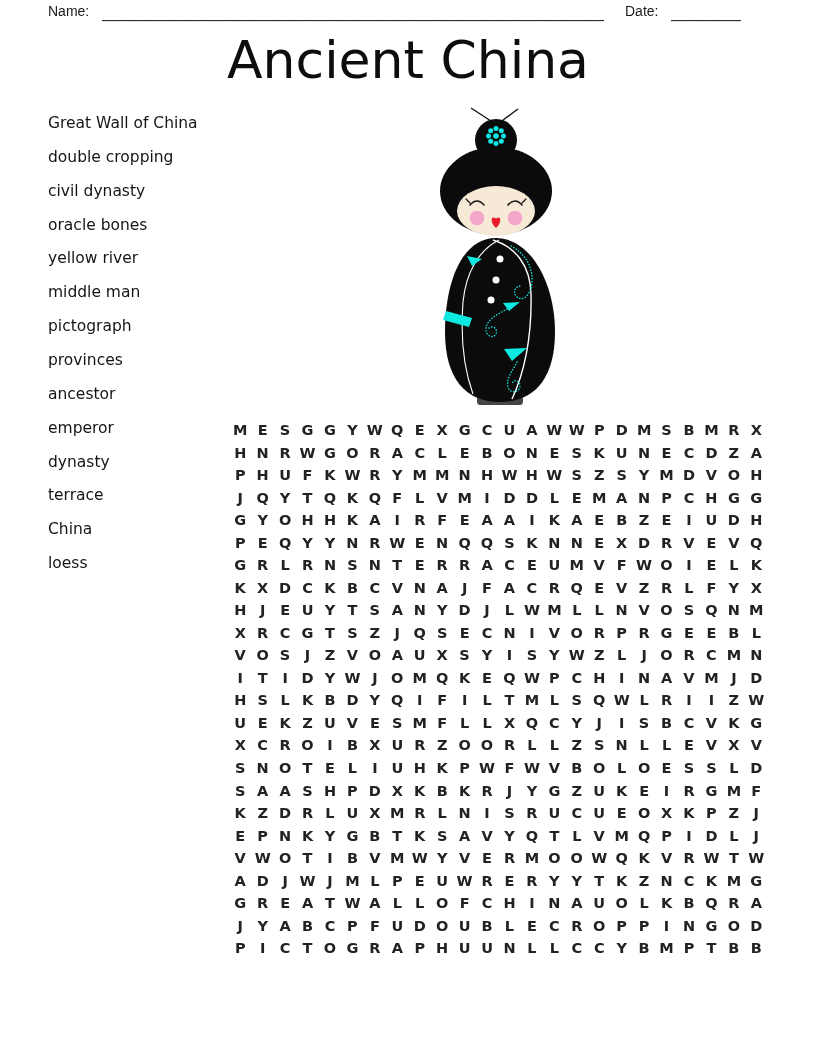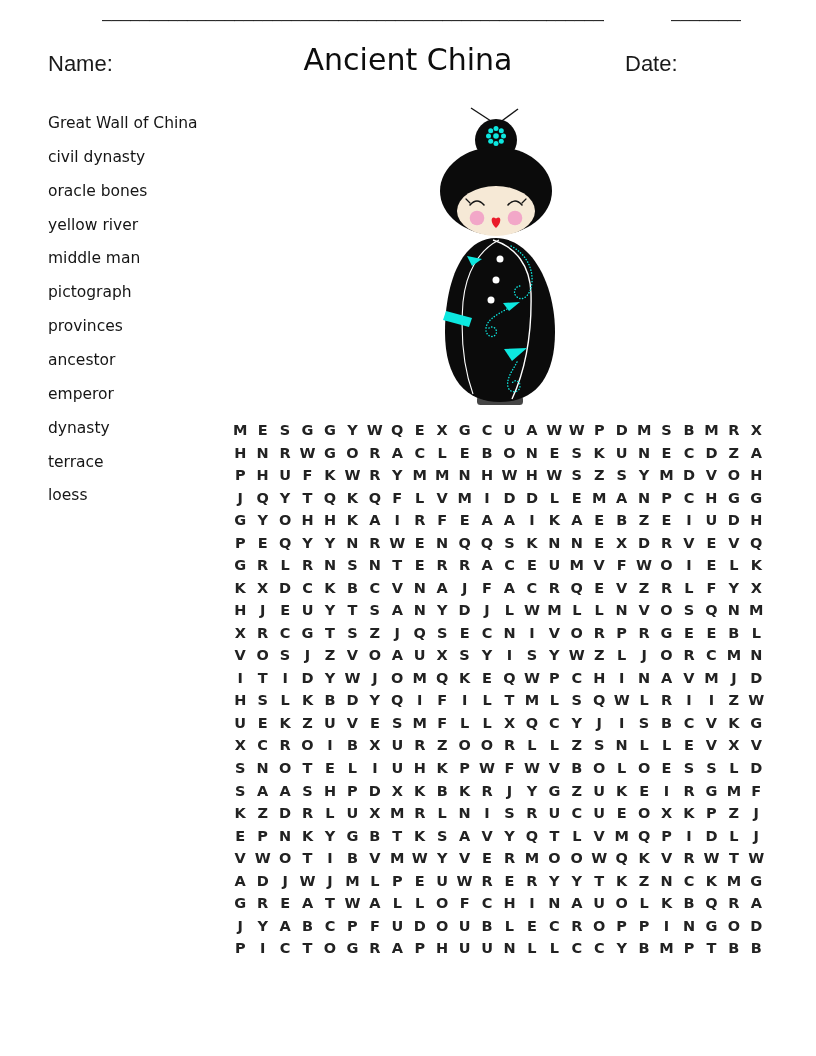--- a/index.html
+++ b/index.html
@@ -1,30 +1,30 @@
 <!DOCTYPE html>
 <html><head>
 <meta charset="utf-8">
 <style>
   html,body { margin:0; padding:0; background:#fff; }
   .page { position:relative; width:816px; height:1056px; background:#ffffff; overflow:hidden;
           font-family:"DejaVu Sans", sans-serif; }
 
   
-  .hdr-label { position:absolute; font-family:"Liberation Sans", sans-serif; font-size:22px; color:#1a1a1a; top:3px;margin-top:48px; }
+  .hdr-label { position:absolute; font-family:"Liberation Sans", sans-serif; font-size:14px; color:#1a1a1a; top:3px; }
   .hdr-line  { position:absolute; font-family:"Liberation Sans", sans-serif; font-size:17px; color:#1a1a1a; top:3px;
                display:inline-block; overflow:hidden; white-space:nowrap; height:24px; }
   #name-label { left:48px; }
   #name-line  { left:102px; width:502px; }
   #date-label { left:625px; }
   #date-line  { left:671px; width:70px; }
 
   
   .title { position:absolute; left:0; right:0; top:34px; margin:0; text-align:center;
-           font-size:30px; font-weight:400; color:#0d0d0d; line-height:52px; letter-spacing:0; }
+           font-size:52px; font-weight:400; color:#0d0d0d; line-height:52px; letter-spacing:0; }
 
   
   .words { position:absolute; left:48px; top:106px; color:#151515; font-size:15.5px; }
   .word  { height:33.87px; display:flex; align-items:center; white-space:nowrap; }
 
   
   .grid { position:absolute; left:229px; top:419px; display:grid;
           grid-template-columns:repeat(24, 22.45px); grid-auto-rows:22.52px; }
   .cell { display:flex; align-items:center; justify-content:center;
           font-size:14.5px; font-weight:700; color:#222222; }
@@ -40,30 +40,32 @@
 
   <span class="hdr-label" id="name-label">Name:</span>
   <span class="hdr-line" id="name-line">________________________________________________________</span>
   <span class="hdr-label" id="date-label">Date:</span>
   <span class="hdr-line" id="date-line">_________</span>
 
   <h1 class="title">Ancient China</h1>
 
   <div class="words" id="word-list">
       <div class="word">Great Wall of China</div>
+      <div class="word">double cropping</div>
       <div class="word">civil dynasty</div>
       <div class="word">oracle bones</div>
       <div class="word">yellow river</div>
       <div class="word">middle man</div>
       <div class="word">pictograph</div>
       <div class="word">provinces</div>
       <div class="word">ancestor</div>
       <div class="word">emperor</div>
       <div class="word">dynasty</div>
       <div class="word">terrace</div>
+      <div class="word">China</div>
       <div class="word">loess</div>
     </div>
 
   <svg class="doll" viewBox="0 0 132 312">
     <g>
       <line x1="38" y1="12" x2="61" y2="27" stroke="#151515" stroke-width="1.4"></line>
       <line x1="85" y1="13" x2="66" y2="27" stroke="#151515" stroke-width="1.4"></line>
     </g>
     <circle cx="63" cy="44" r="21" fill="#0b0b0b"></circle>
     <g fill="#0de8e0">

